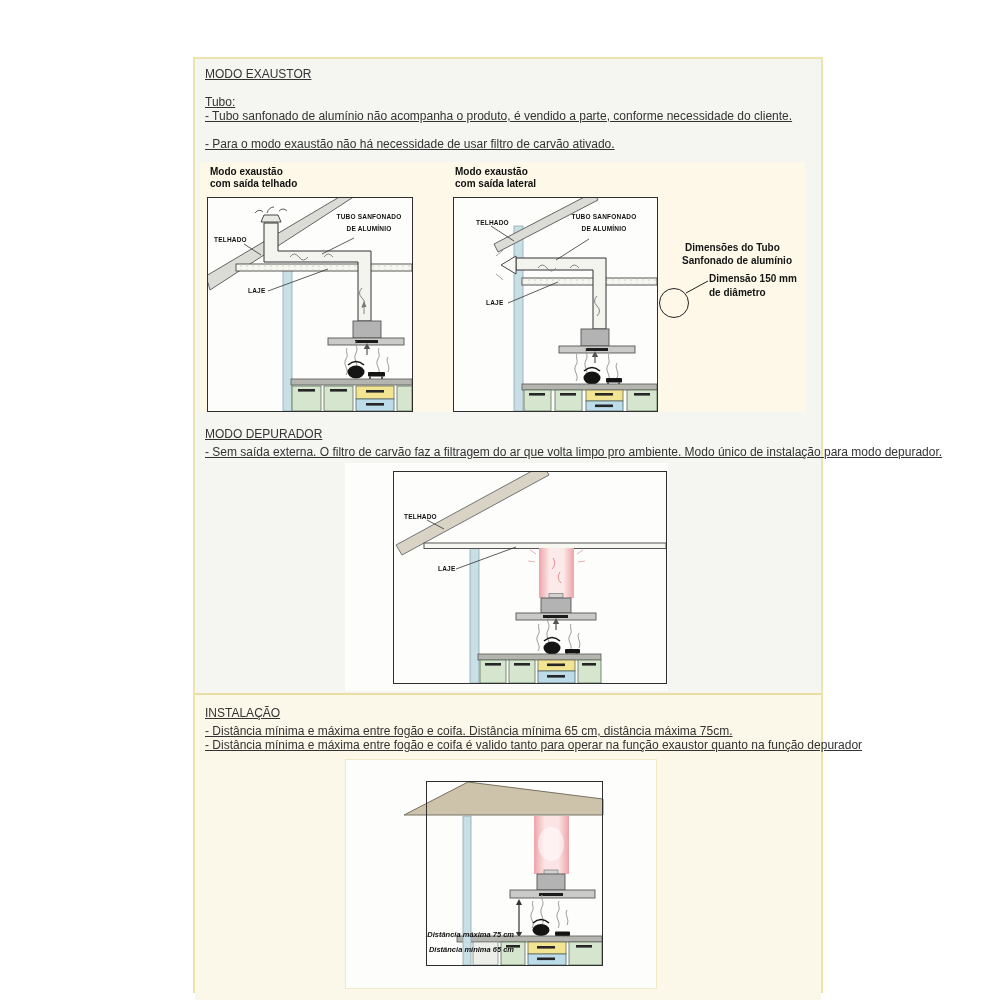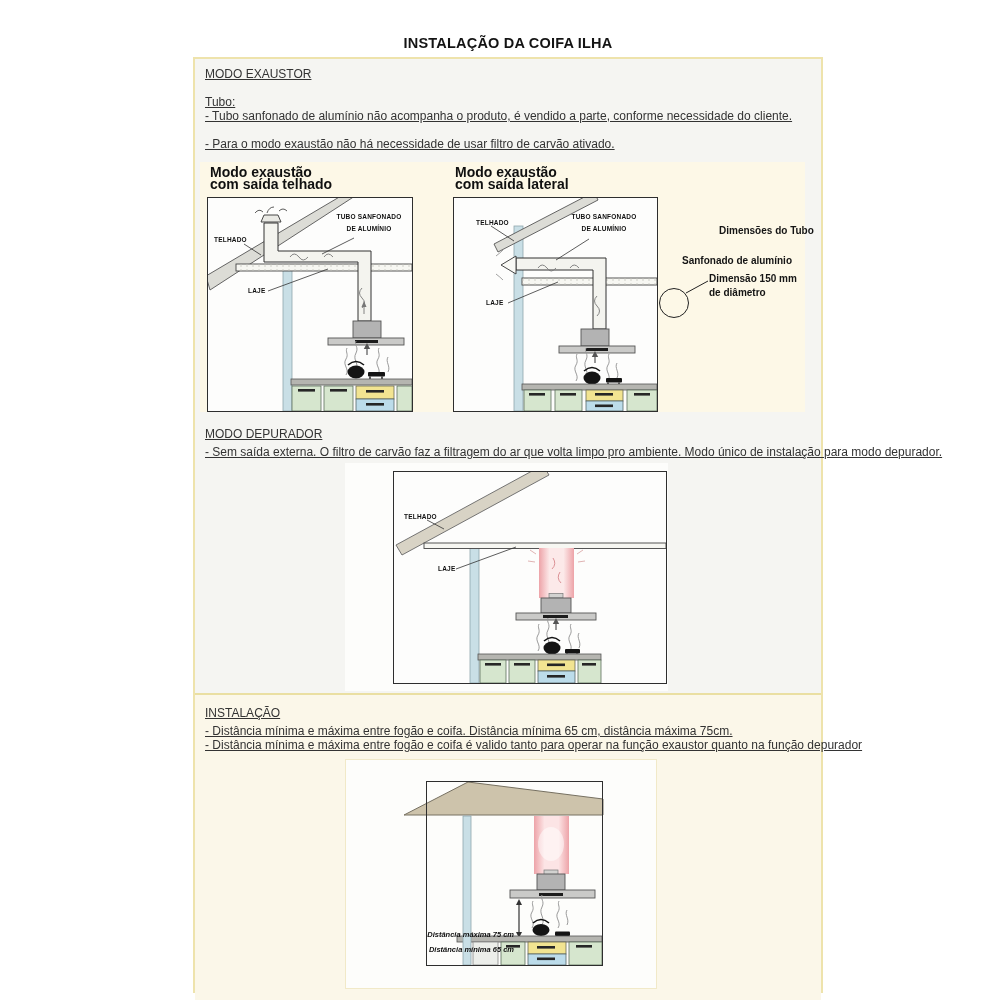--- a/index.html
+++ b/index.html
@@ -5,40 +5,39 @@
   html,body{margin:0;padding:0;background:#ffffff;}
   .page{position:relative;width:1000px;height:1000px;background:#ffffff;
         font-family:"Liberation Sans",sans-serif;overflow:hidden;}
   .doc-title{position:absolute;left:193px;top:35px;width:630px;text-align:center;
         font-size:14.5px;font-weight:bold;color:#141414;letter-spacing:0.2px;}
   .content{position:absolute;left:193px;top:57px;width:630px;height:936px;
         background:#f5f5f2;border:2px solid #eee3ac;border-bottom-width:3px;box-sizing:border-box;}
   .txt{position:absolute;font-size:12px;line-height:13px;color:#333333;white-space:nowrap;text-decoration:underline;}
   .cream-panel{position:absolute;left:5px;top:103px;width:605px;height:250px;background:#fdf8e7;}
   .white-panel{position:absolute;background:#fdfdfb;}
-  .fig-title{position:absolute;font-size:14px;line-height:12px;font-weight:bold;color:#101010;white-space:nowrap;}
+  .fig-title{position:absolute;font-size:10px;line-height:12px;font-weight:bold;color:#101010;white-space:nowrap;}
   .fig-box{position:absolute;border:1px solid #2e2e2e;background:#fdfdfc;box-sizing:border-box;}
   .fig-box.transparent{background:transparent;}
   .fig-label{position:absolute;font-size:6.5px;font-weight:bold;color:#101010;
         white-space:nowrap;letter-spacing:0.2px;line-height:8px;}
   .fig-label.center{text-align:center;}
   .dist-label{position:absolute;font-size:7.5px;font-weight:bold;font-style:italic;
         color:#101010;white-space:nowrap;text-align:right;margin-top:24px;}
   .dims-text{position:absolute;font-size:10px;font-weight:bold;color:#141414;white-space:nowrap;line-height:13px;}
   .circle{position:absolute;width:28px;height:28px;border:1.6px solid #222;border-radius:50%;}
   .section3{position:absolute;left:0;top:634px;width:626px;height:354px;background:#fbf7e9;
         border-top:2px solid #eadfa2;box-sizing:border-box;}
   svg.fig{position:absolute;left:0;top:0;}
 </style>
 </head>
 <body>
 
 <div class="page">
 
-  <div class="doc-title">INSTALAÇÃO DA COIFA ILHA</div>
 
   <div class="content">
 
     <div class="txt" style="left:10px;top:9px;">MODO EXAUSTOR</div>
     <div class="txt" style="left:10px;top:37px;">Tubo:</div>
     <div class="txt" style="left:10px;top:51px;">- Tubo sanfonado de alumínio não acompanha o produto, é vendido a parte, conforme necessidade do cliente.</div>
     <div class="txt" style="left:10px;top:79px;">- Para o modo exaustão não há necessidade de usar filtro de carvão ativado.</div>
 
     <div class="cream-panel">
 
@@ -182,21 +181,21 @@
           </g>
         </svg>
         <div class="fig-label" style="left:22px;top:21px;">TELHADO</div>
         <div class="fig-label center" style="left:110px;top:15px;width:80px;">
           <div>TUBO SANFONADO</div>
           <div style="margin-top:4px;">DE ALUMÍNIO</div>
         </div>
         <div class="fig-label" style="left:32px;top:101px;">LAJE</div>
       </div>
 
-      <div class="dims-text" style="left:485px;top:62px;margin-left:34px;">Dimensões do Tubo</div>
+      <div class="dims-text" style="left:485px;top:79px;">Dimensões do Tubo</div>
       <div class="dims-text" style="left:482px;top:92px;">Sanfonado de alumínio</div>
       <div class="dims-text" style="left:509px;top:110px;">Dimensão 150 mm</div>
       <div class="dims-text" style="left:509px;top:124px;">de diâmetro</div>
       <div class="circle" style="left:459px;top:126px;"></div>
       <svg style="position:absolute;left:478px;top:112px;" width="36" height="26">
         <line x1="8" y1="19" x2="30" y2="7" stroke="#222" stroke-width="1"></line>
       </svg>
     </div>
 
     <div class="txt" style="left:10px;top:369px;">MODO DEPURADOR</div>

